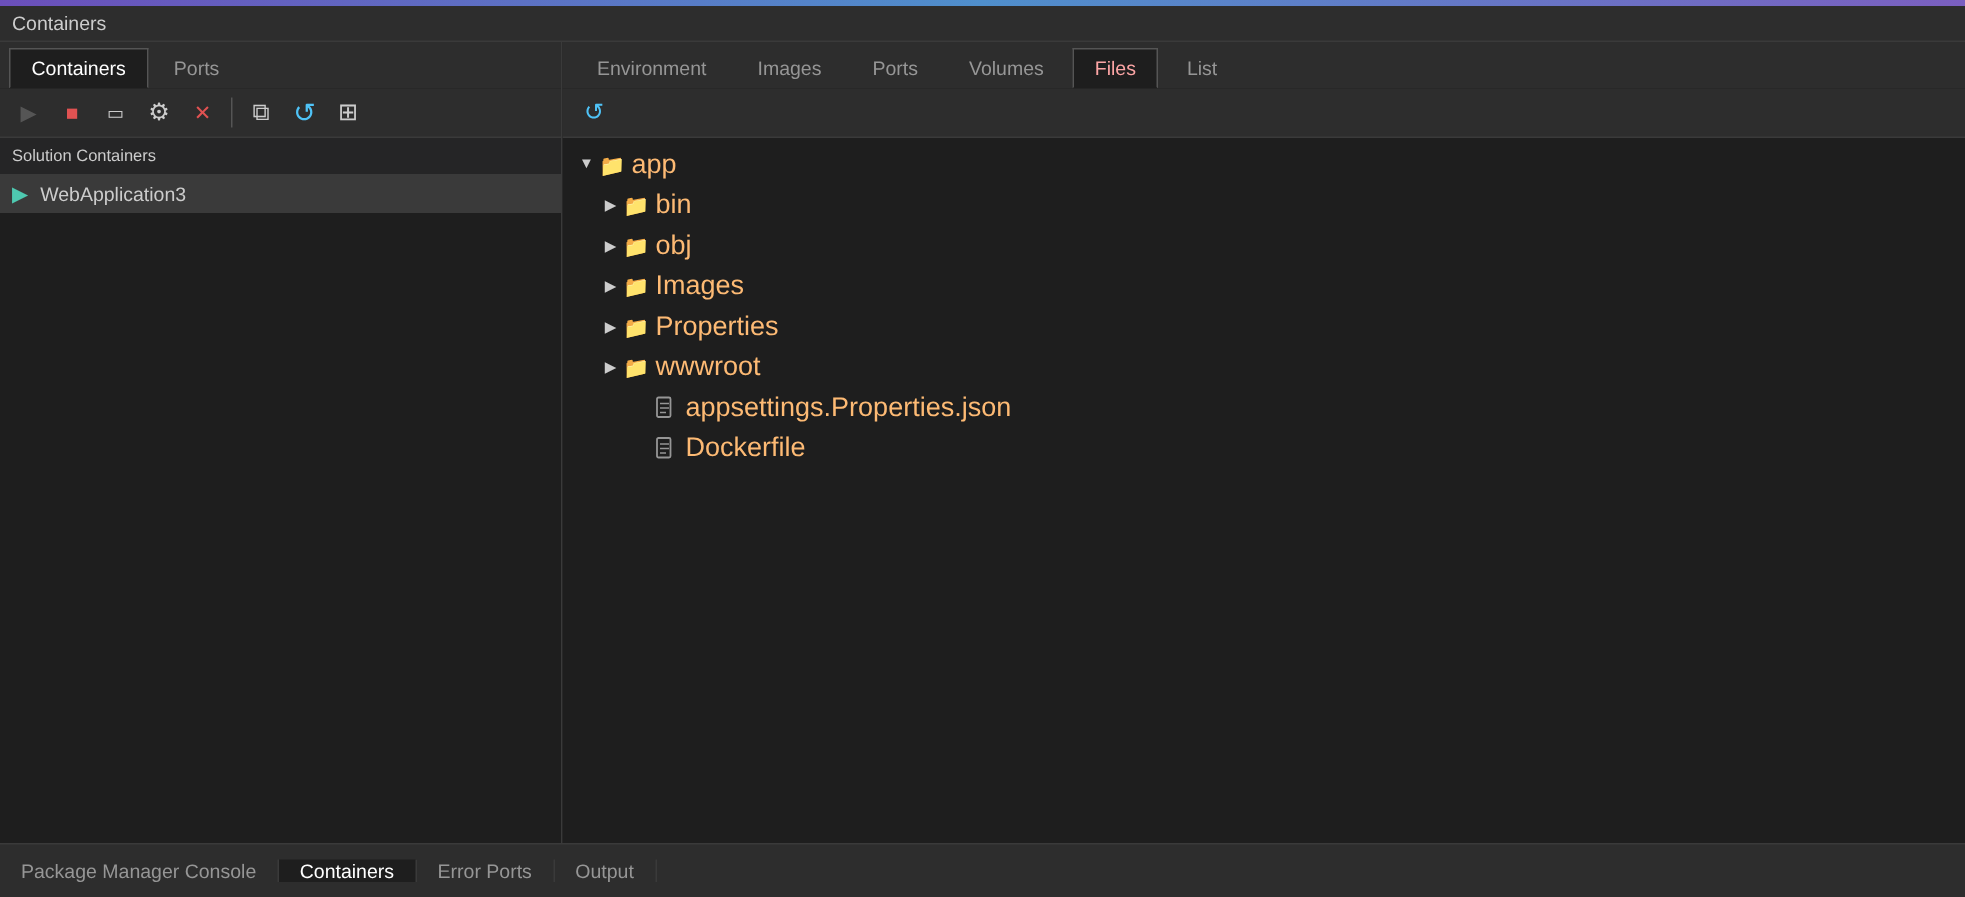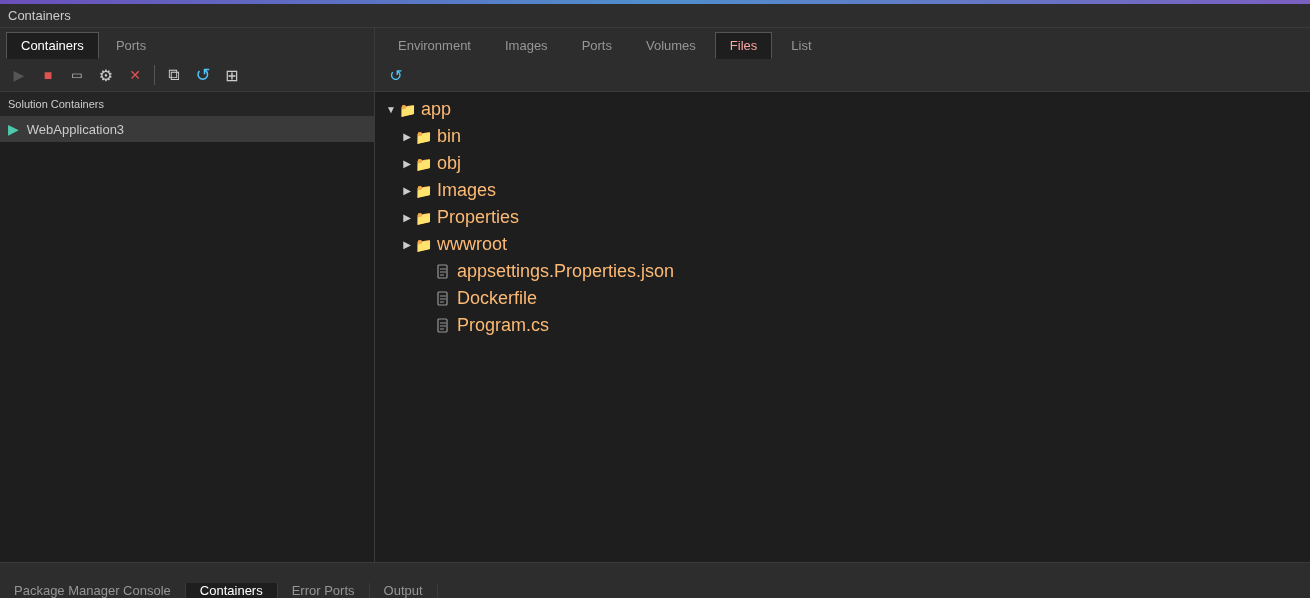--- a/index.html
+++ b/index.html
@@ -251,21 +251,21 @@
       color: #fdba74;
       font-size: 18px;
     }
 
     
     .bottom-tabs {
       height: 36px;
       background: #2d2d2d;
       border-top: 1px solid #3a3a3a;
       display: flex;
-      align-items: flex-end;
+      align-items: center;
       flex-shrink: 0;
     }
 
     .bottom-tab {
       padding: 0 14px;
       display: flex;
       align-items: center;
       cursor: pointer;
       color: #969696;
       border-right: 1px solid #3a3a3a;
@@ -428,33 +428,20 @@
           <svg width="14" height="16" viewBox="0 0 14 16" fill="none">
             <rect x="1" y="1" width="9" height="13" rx="1" fill="none" stroke="#969696" stroke-width="1.2"></rect>
             <line x1="3" y1="5" x2="9" y2="5" stroke="#969696" stroke-width="1"></line>
             <line x1="3" y1="8" x2="9" y2="8" stroke="#969696" stroke-width="1"></line>
             <line x1="3" y1="11" x2="7" y2="11" stroke="#969696" stroke-width="1"></line>
           </svg>
         </span>
         <span class="tree-label">Dockerfile</span>
       </div>
 
-      <div class="tree-item">
-        <span class="tree-indent" style="width:44px;"></span>
-        <span class="tree-arrow" style="visibility:hidden;">▶</span>
-        <span class="tree-icon">
-          <svg width="14" height="16" viewBox="0 0 14 16" fill="none">
-            <rect x="1" y="1" width="9" height="13" rx="1" fill="none" stroke="#969696" stroke-width="1.2"></rect>
-            <line x1="3" y1="5" x2="9" y2="5" stroke="#969696" stroke-width="1"></line>
-            <line x1="3" y1="8" x2="9" y2="8" stroke="#969696" stroke-width="1"></line>
-            <line x1="3" y1="11" x2="7" y2="11" stroke="#969696" stroke-width="1"></line>
-          </svg>
-        </span>
-        <span class="tree-label">Program.cs</span>
-      </div>
 
     </div>
 
   </div>
 
 </div>
 
 <div class="bottom-tabs">
   <div class="bottom-tab">Package Manager Console</div>
   <div class="bottom-tab active">Containers</div>

